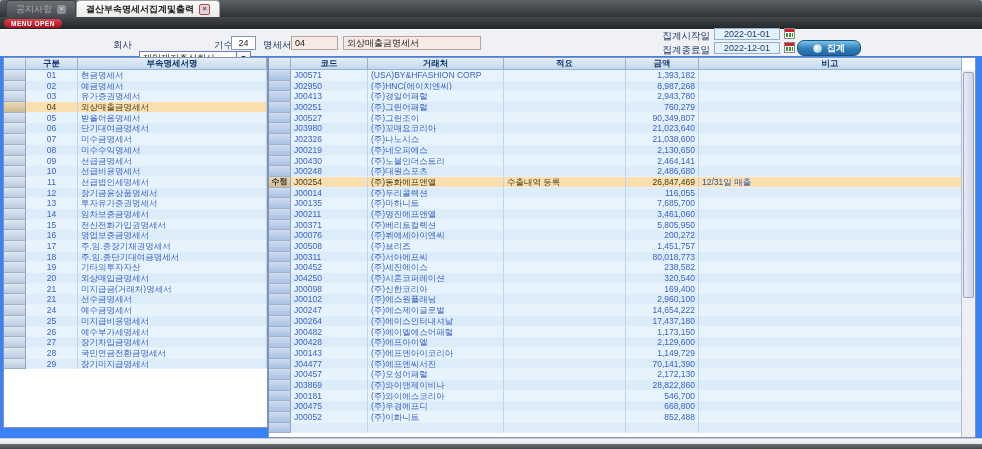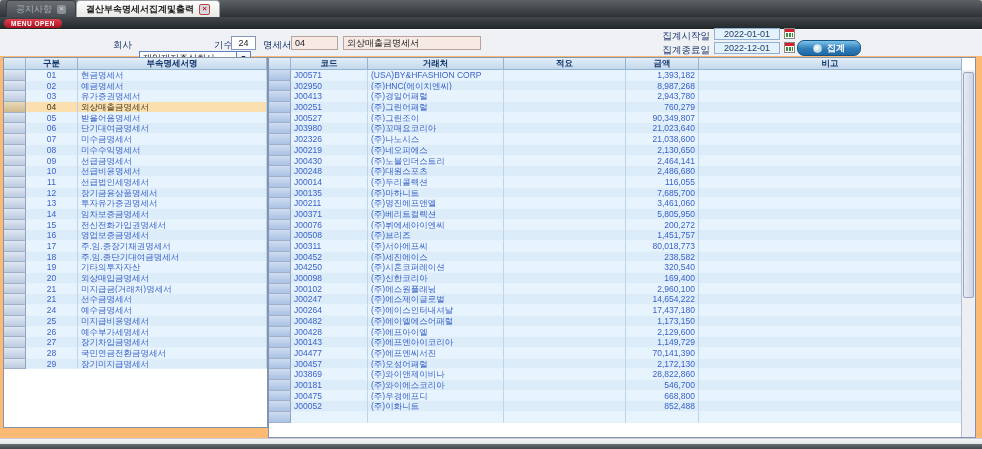--- a/index.html
+++ b/index.html
@@ -1,16 +1,16 @@
 <!DOCTYPE html>
 <html><head>
 <meta charset="utf-8">
 <style>
   html,body{margin:0;padding:0;background:#cfd3d8;font-family:"Liberation Sans","DejaVu Sans",sans-serif;}
-  .frame{position:relative;width:982px;height:449px;background:#fdba74;overflow:hidden;border-radius:4px 4px 0 0;outline:1px solid #7d8287;}
+  .frame{position:relative;width:982px;height:449px;background:#3b82f6;overflow:hidden;border-radius:4px 4px 0 0;outline:1px solid #7d8287;}
   
   .tabbar{position:absolute;left:0;top:0;width:982px;height:17px;background:linear-gradient(#5c6266,#2d3236);display:flex;align-items:flex-end;padding-left:6px;box-sizing:border-box;}
   .tab{height:16px;display:flex;align-items:center;gap:5px;padding:0 9px;border-radius:4px 4px 0 0;font-size:9px;cursor:default;}
   .tab.inactive{background:linear-gradient(#6a7074,#454b50);color:#aab0b5;border:1px solid #3a4044;border-bottom:0;}
   .tab.active{background:linear-gradient(#fdfdfc,#e9e9e6);color:#222;font-weight:bold;border:1px solid #9aa0a4;border-bottom:0;}
   .tab-close{width:9px;height:9px;font-size:8px;line-height:8px;text-align:center;border-radius:2px;background:#8b9094;color:#dcdfe2;}
   .tab.active .tab-close{background:#d6dade;color:#c41e2a;border:1px solid #b44;font-weight:bold;}
   
   .menubar{position:absolute;left:0;top:17px;width:982px;height:12px;background:linear-gradient(#43484c,#212629);border-bottom:1px solid #fff;}
   .menu-pill{position:absolute;left:4px;top:1.5px;height:9px;padding:0 7px;background:linear-gradient(#e0404e,#a81220);border-radius:5px;color:#fff;font-size:6.5px;font-weight:bold;letter-spacing:.5px;line-height:9.5px;}
@@ -334,20 +334,28 @@
           <div class="cell w-note note"></div>
         </div>
         <div class="grow">
           <div class="cell sel w-sel"></div>
           <div class="cell w-code">J00248</div>
           <div class="cell w-name">(주)대원스포츠</div>
           <div class="cell w-memo"></div>
           <div class="cell w-amt">2,486,680</div>
           <div class="cell w-note note"></div>
         </div>
+        <div class="grow hl">
+          <div class="cell sel w-sel">수정</div>
+          <div class="cell w-code">J00254</div>
+          <div class="cell w-name">(주)동화에프앤엘</div>
+          <div class="cell w-memo">수출내역 등록</div>
+          <div class="cell w-amt">26,847,469</div>
+          <div class="cell w-note note">12/31일 매출</div>
+        </div>
         <div class="grow">
           <div class="cell sel w-sel"></div>
           <div class="cell w-code">J00014</div>
           <div class="cell w-name">(주)두리콜렉션</div>
           <div class="cell w-memo"></div>
           <div class="cell w-amt">116,055</div>
           <div class="cell w-note note"></div>
         </div>
         <div class="grow">
           <div class="cell sel w-sel"></div>

